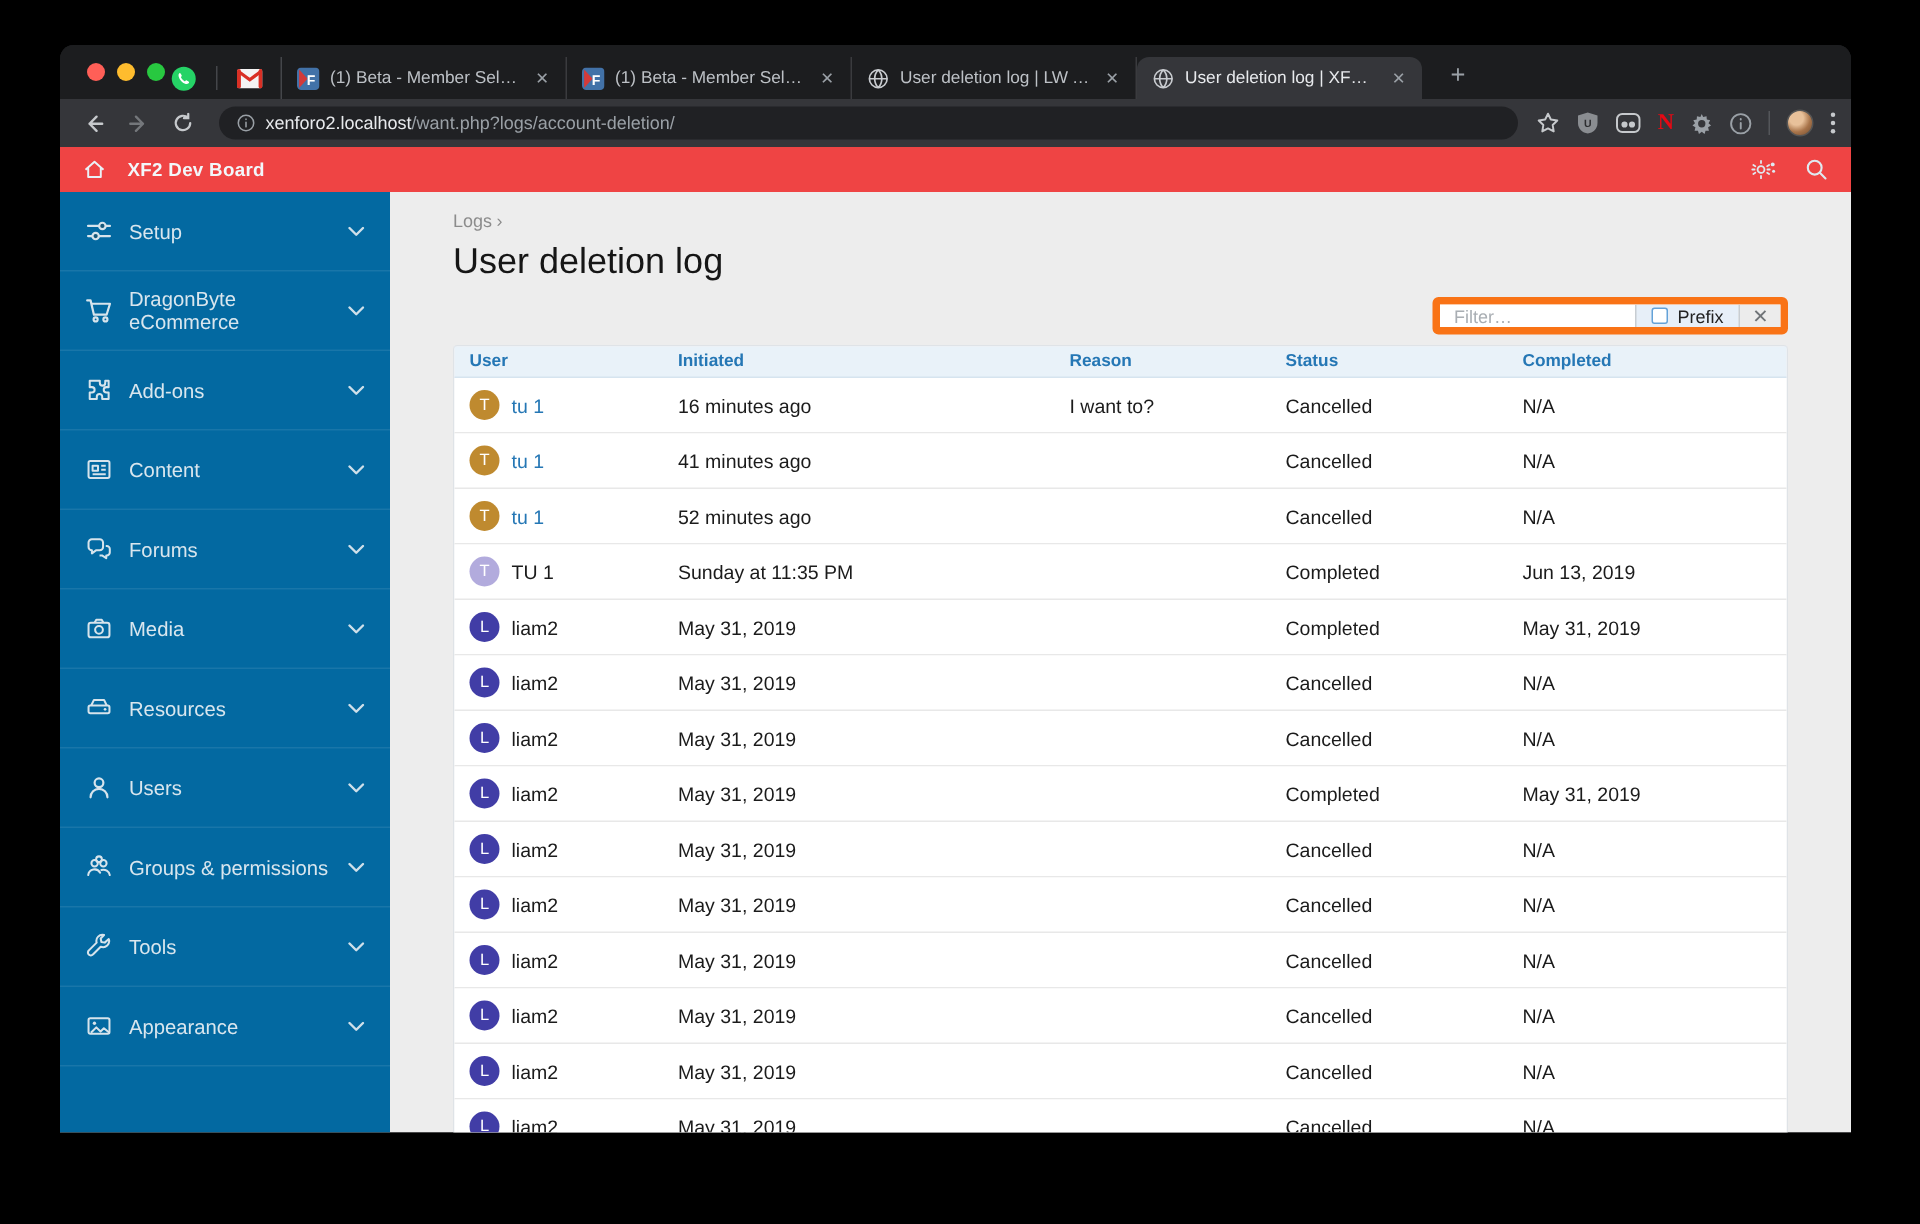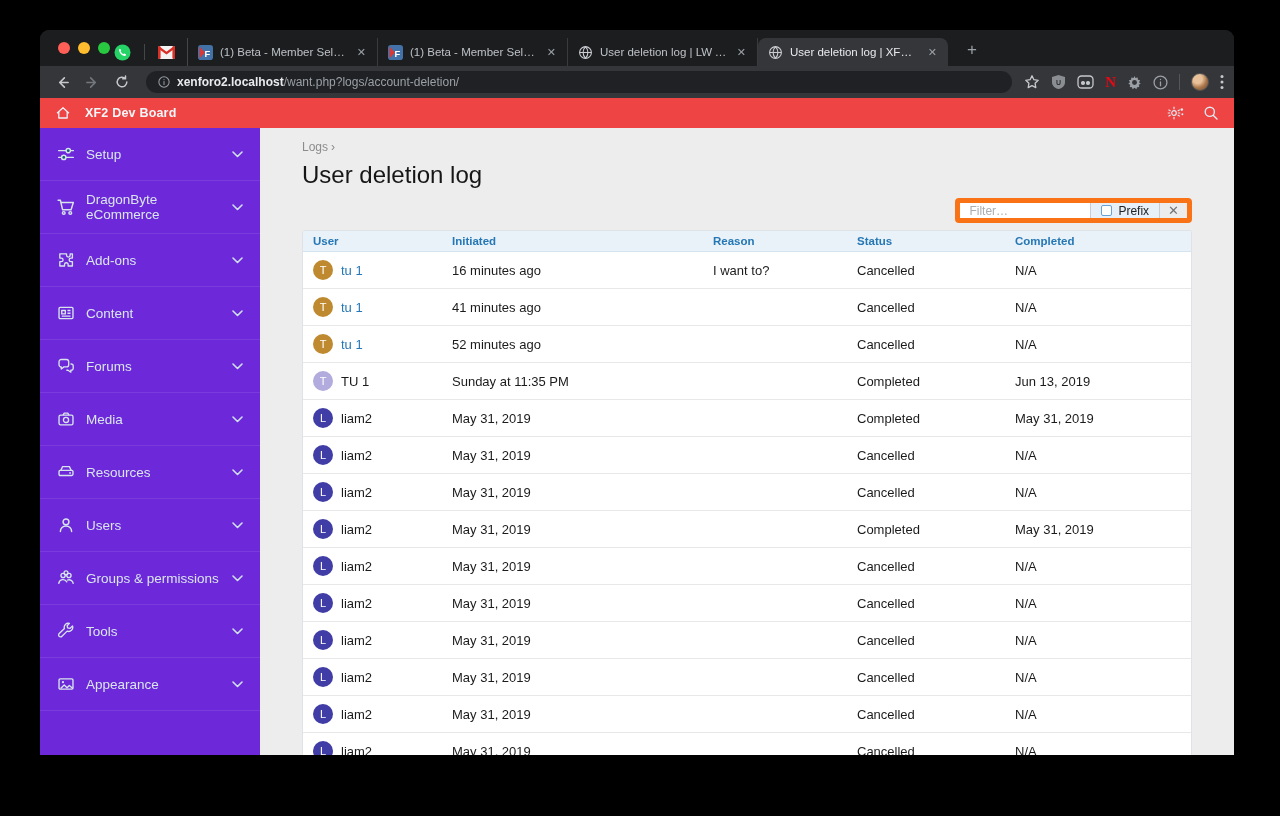--- a/index.html
+++ b/index.html
@@ -19,35 +19,35 @@
   .tab.active { background:#35363a; border-radius:8px 8px 0 0; color:#e8eaed; border-right:none; }
   .tab-title { flex:1; white-space:nowrap; overflow:hidden; text-overflow:ellipsis; }
   .tab-close { color:#9aa0a6; font-size:11px; padding:2px 3px; border-radius:3px; }
   .fav { display:flex; width:15px; height:15px; flex:none; }
   .newtab { color:#9aa0a6; font-size:17px; line-height:17px; margin:0 0 6px 12px; padding:2px 7px; }
 
   
   .toolbar { height:32px; background:#35363a; display:flex; align-items:center; padding:0 10px; gap:6px; }
   .navbtn { width:24px; height:24px; display:flex; align-items:center; justify-content:center; border-radius:50%; }
   .urlbar { flex:1; height:22px; background:#202124; border-radius:11px; display:flex; align-items:center; gap:7px; padding:0 12px; margin:0 6px; font-size:12px; }
-  .url-host { color:#e8eaed;font-weight:bold; }
+  .url-host { color:#e8eaed; }
   .url-path { color:#9aa0a6; }
   .tb-icons { display:flex; align-items:center; gap:11px; }
   .tb-sep { width:1px; height:16px; background:#54565a; }
   .netflix-n { color:#e50914; font-weight:bold; font-size:15px; font-family:"Liberation Serif", serif; }
   .avatar-photo { width:18px; height:18px; border-radius:50%; background:radial-gradient(circle at 35% 30%, #e8c19a 0 30%, #a8744a 60%, #6e4a2e 100%); border:1px solid #555; }
 
   
   .adminbar { height:30px; background:#ef4444; display:flex; align-items:center; gap:14px; padding:0 15px; }
   .board-title { color:#f2f7fa; font-size:12.5px; font-weight:bold; letter-spacing:.2px; }
   .admin-right { margin-left:auto; display:flex; align-items:center; gap:18px; }
 
   
   .main { display:flex; height:627px; background:#ededed; }
-  .sidebar { width:220px; background:#6d28d9; flex:none; }
+  .sidebar { width:220px; background:#0369a1; flex:none; }
   .side-item { height:53px; display:flex; align-items:center; gap:11px; padding:0 17px; color:#d9e6ee; font-size:13.5px; border-bottom:1px solid rgba(255,255,255,.09); cursor:pointer; }
   .side-icon { width:18px; height:18px; flex:none; display:flex; }
   .side-chev { margin-left:auto; display:flex; }
 
   .content { flex:1; padding:12px 42px 0 42px; overflow:hidden; }
   .breadcrumb { font-size:12px; color:#8c8c8c; }
   .crumb-sep { margin-left:3px; }
   h1.page-title { font-size:24px; font-weight:400; color:#161616; margin:7px 0 0; }
 
   .filter-row { display:flex; justify-content:flex-end; margin:9px 0 7px; }

